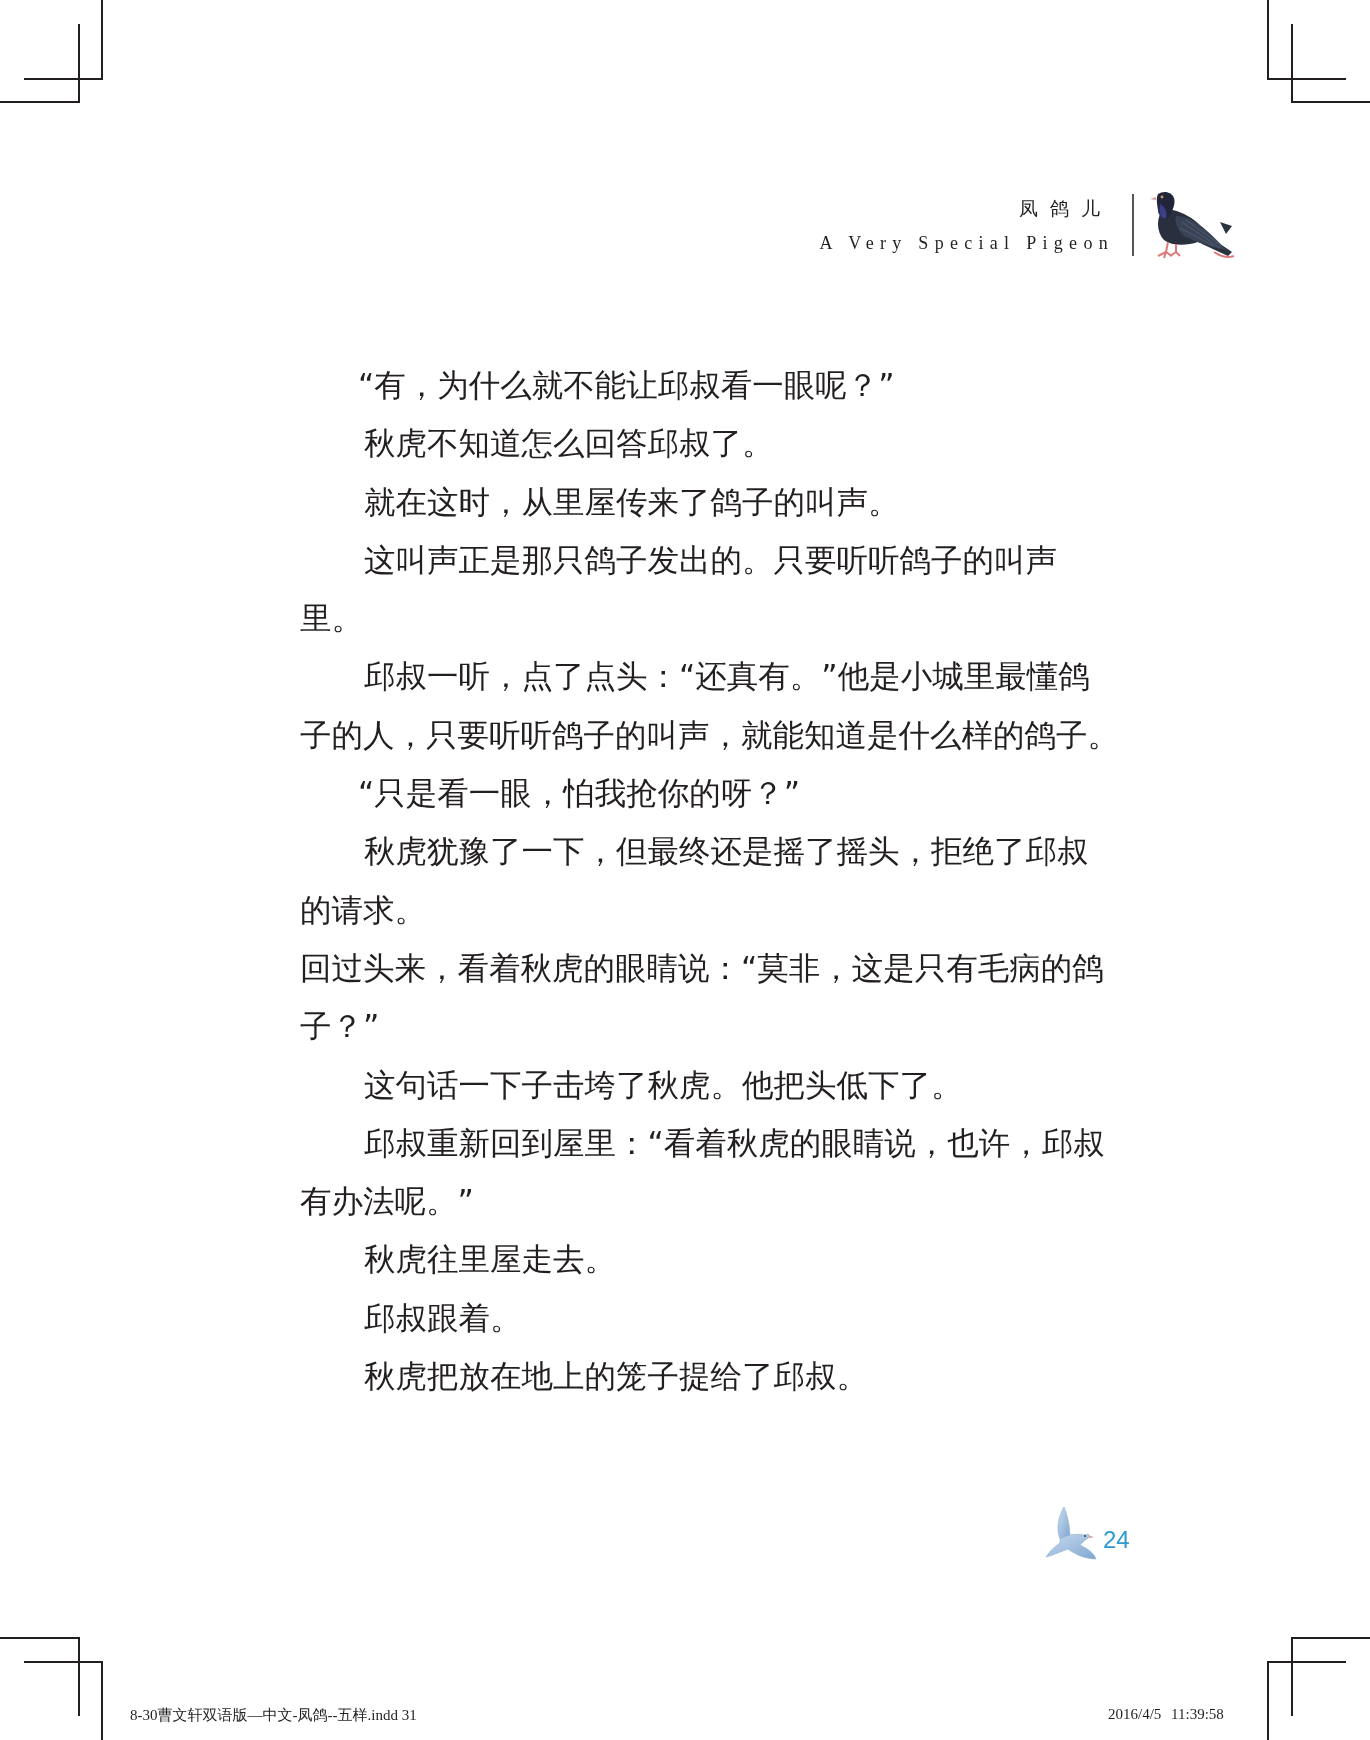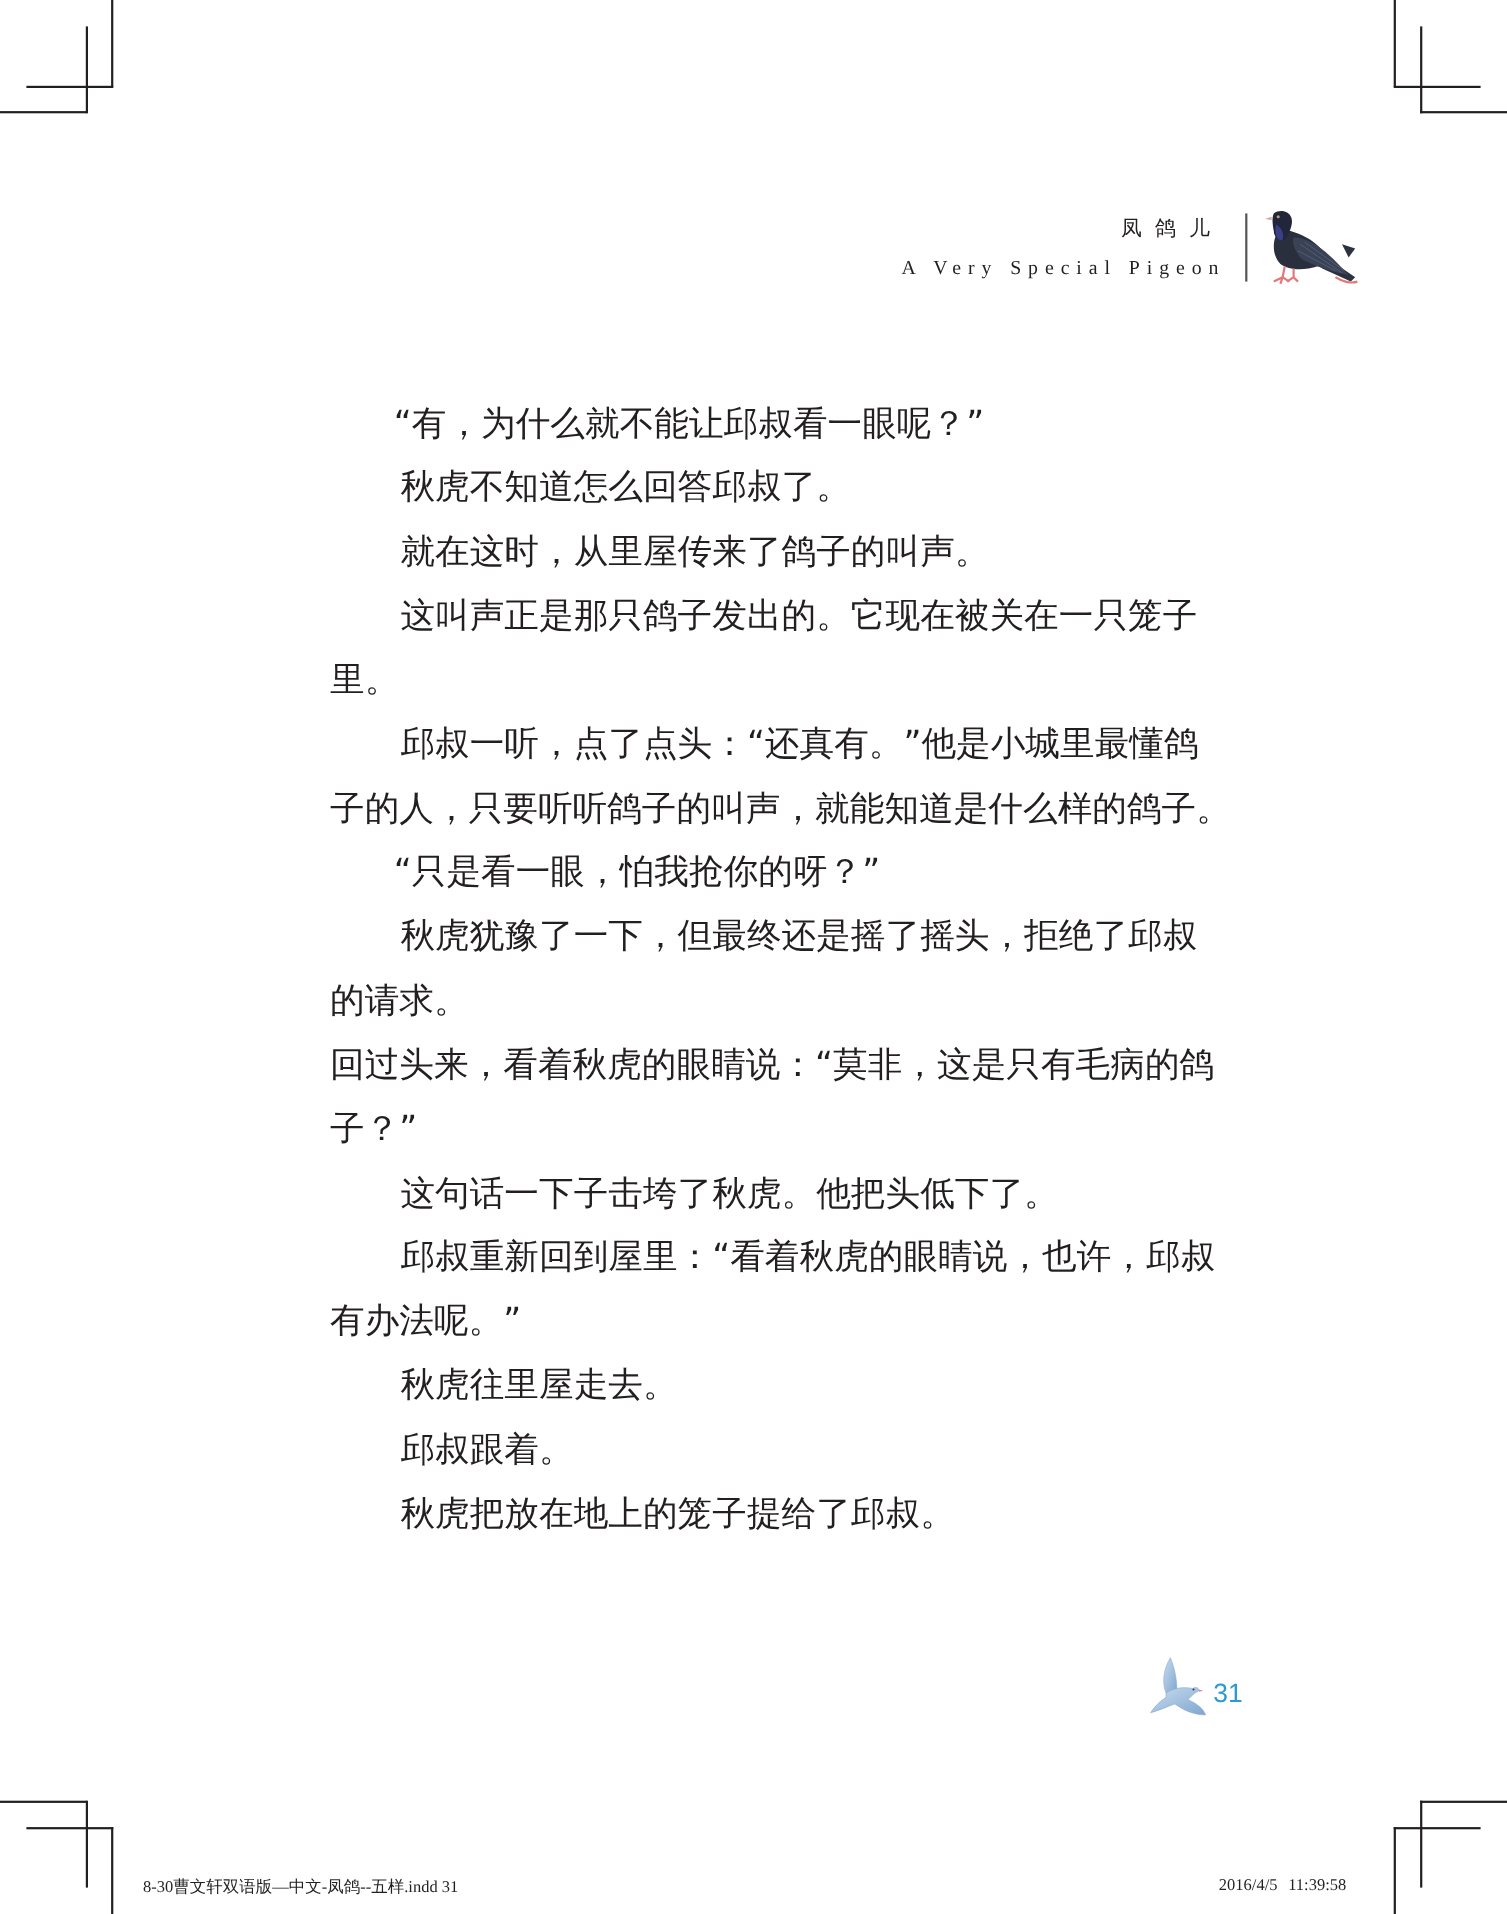--- a/index.html
+++ b/index.html
@@ -97,21 +97,21 @@
     <path d="M26 56 L24 66 L16 70 M24 66 L22 72 M24 66 L30 70" stroke="#e07a7a" stroke-width="2" fill="none"></path>
     <path d="M34 58 L34 66 L28 70 M34 66 L38 70" stroke="#e07a7a" stroke-width="2" fill="none"></path>
     <path d="M72 66 C78 70 86 72 92 70" stroke="#e07a7a" stroke-width="2" fill="none"></path>
   </svg>
 </div>
 
 <div class="body-text">
   <span class="line quote-indent">“有，为什么就不能让邱叔看一眼呢？”</span>
   <span class="line indent">秋虎不知道怎么回答邱叔了。</span>
   <span class="line indent">就在这时，从里屋传来了鸽子的叫声。</span>
-  <span class="line indent">这叫声正是那只鸽子发出的。它现在被关在一只笼子</span>
+  <span class="line indent">这叫声正是那只鸽子发出的。只要听听鸽子的叫声</span>
   <span class="line">里。</span>
   <span class="line indent">邱叔一听，点了点头：“还真有。”他是小城里最懂鸽</span>
   <span class="line">子的人，只要听听鸽子的叫声，就能知道是什么样的鸽子。</span>
   <span class="line quote-indent">“只是看一眼，怕我抢你的呀？”</span>
   <span class="line indent">秋虎犹豫了一下，但最终还是摇了摇头，拒绝了邱叔</span>
   <span class="line">的请求。</span>
   <span class="line">回过头来，看着秋虎的眼睛说：“莫非，这是只有毛病的鸽</span>
   <span class="line">子？”</span>
   <span class="line indent">这句话一下子击垮了秋虎。他把头低下了。</span>
   <span class="line indent">邱叔重新回到屋里：“看着秋虎的眼睛说，也许，邱叔</span>
@@ -126,16 +126,16 @@
     <linearGradient id="dv" x1="0" y1="0" x2="1" y2="1">
       <stop offset="0" stop-color="#c9dcf0"></stop>
       <stop offset="1" stop-color="#7fa6cf"></stop>
     </linearGradient>
   </defs>
   <path d="M24 2 C18 12 16 24 20 34 L30 34 C30 22 28 12 24 2 Z" fill="url(#dv)" stroke="#8fb0d4" stroke-width="0.6"></path>
   <path d="M20 34 C26 30 36 28 44 30 C48 28 50 30 50 32 C46 34 44 36 40 40 C48 44 54 48 56 54 C46 54 36 50 28 44 C22 46 14 50 6 52 C10 46 14 42 20 38 Z" fill="url(#dv)" stroke="#8fb0d4" stroke-width="0.6"></path>
   <circle cx="45" cy="31" r="0.9" fill="#333"></circle>
   <path d="M50 31 L54 32 L50 33 Z" fill="#e58a8a"></path>
 </svg>
-<div class="folio-num">31</div>
+<div class="folio-num">24</div>
 
 <div class="slug-left">8-30曹文轩双语版—中文-凤鸽--五样.indd   31</div>
 <div class="slug-right">2016/4/5   11:39:58</div>
 
 </body></html>

